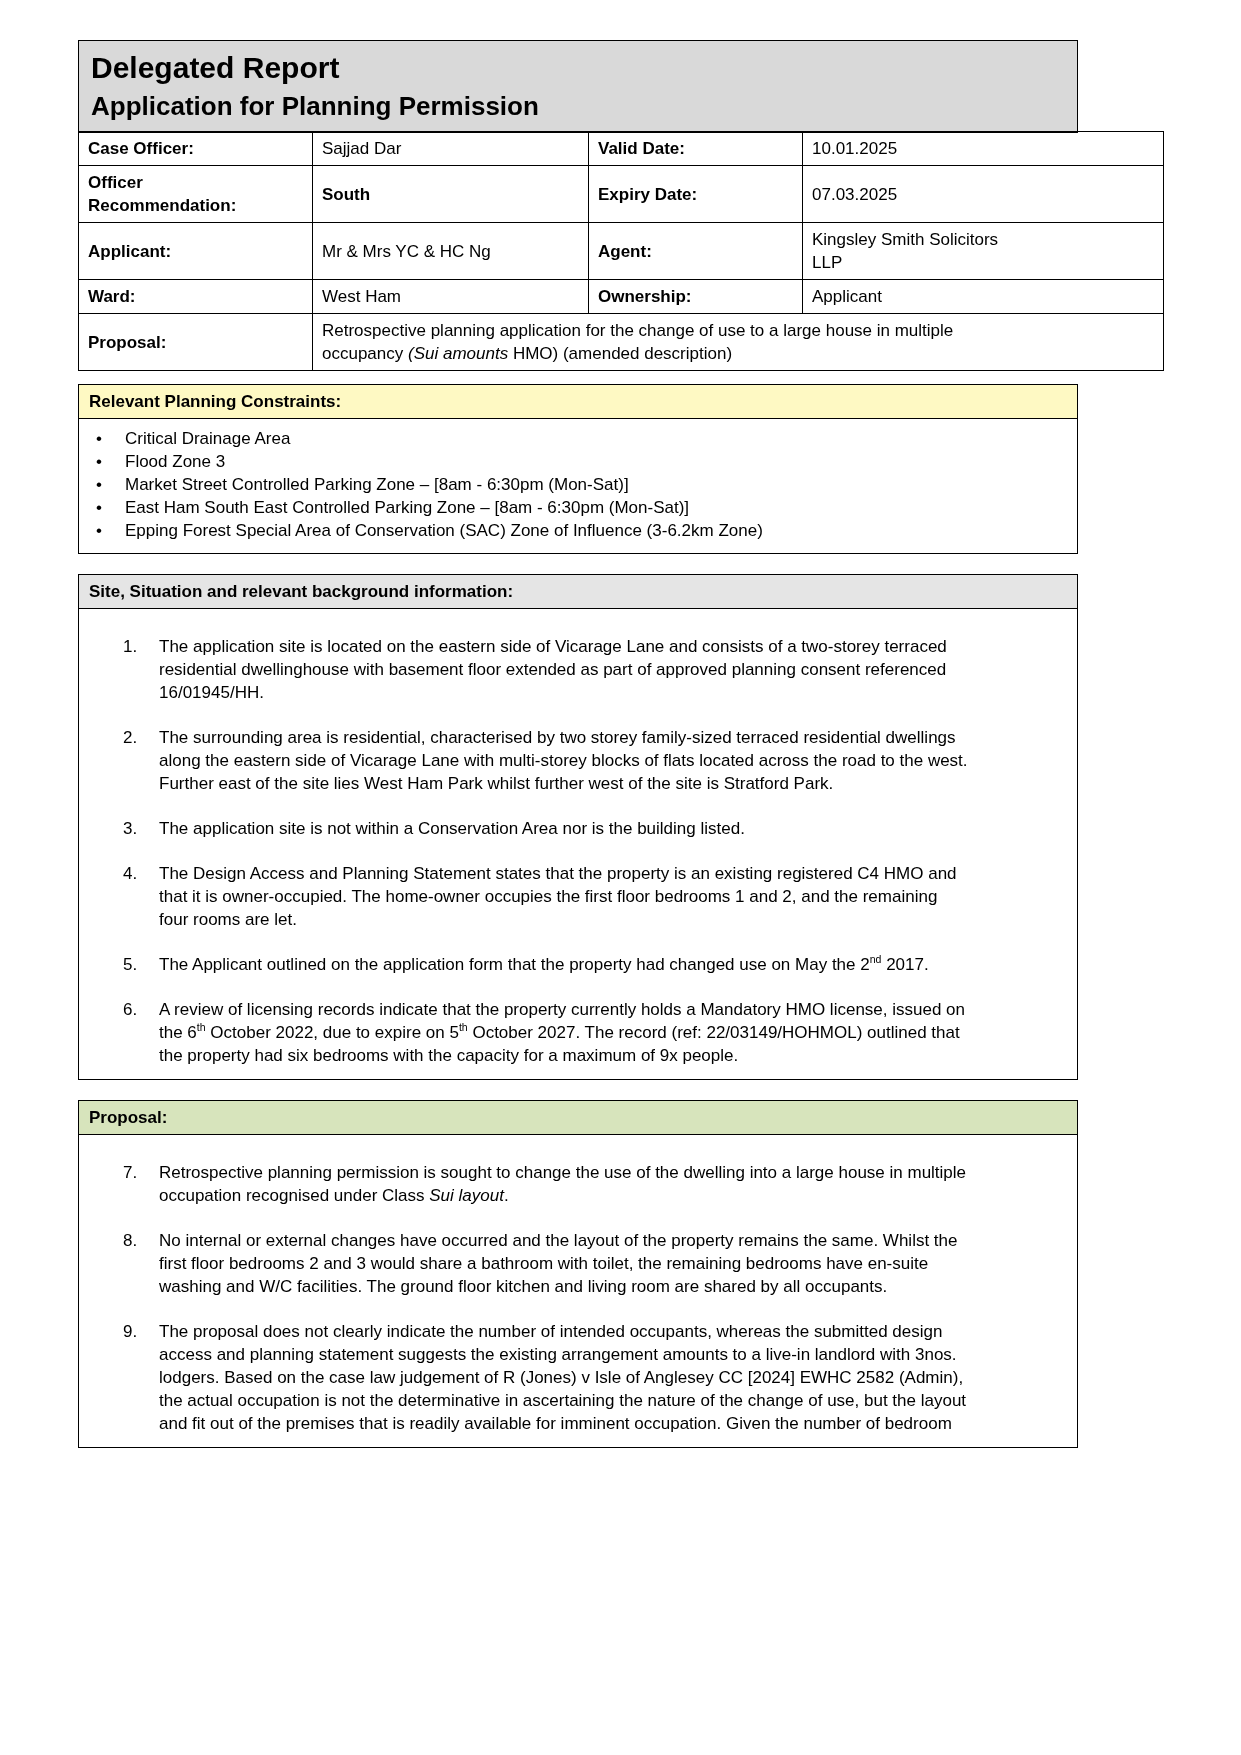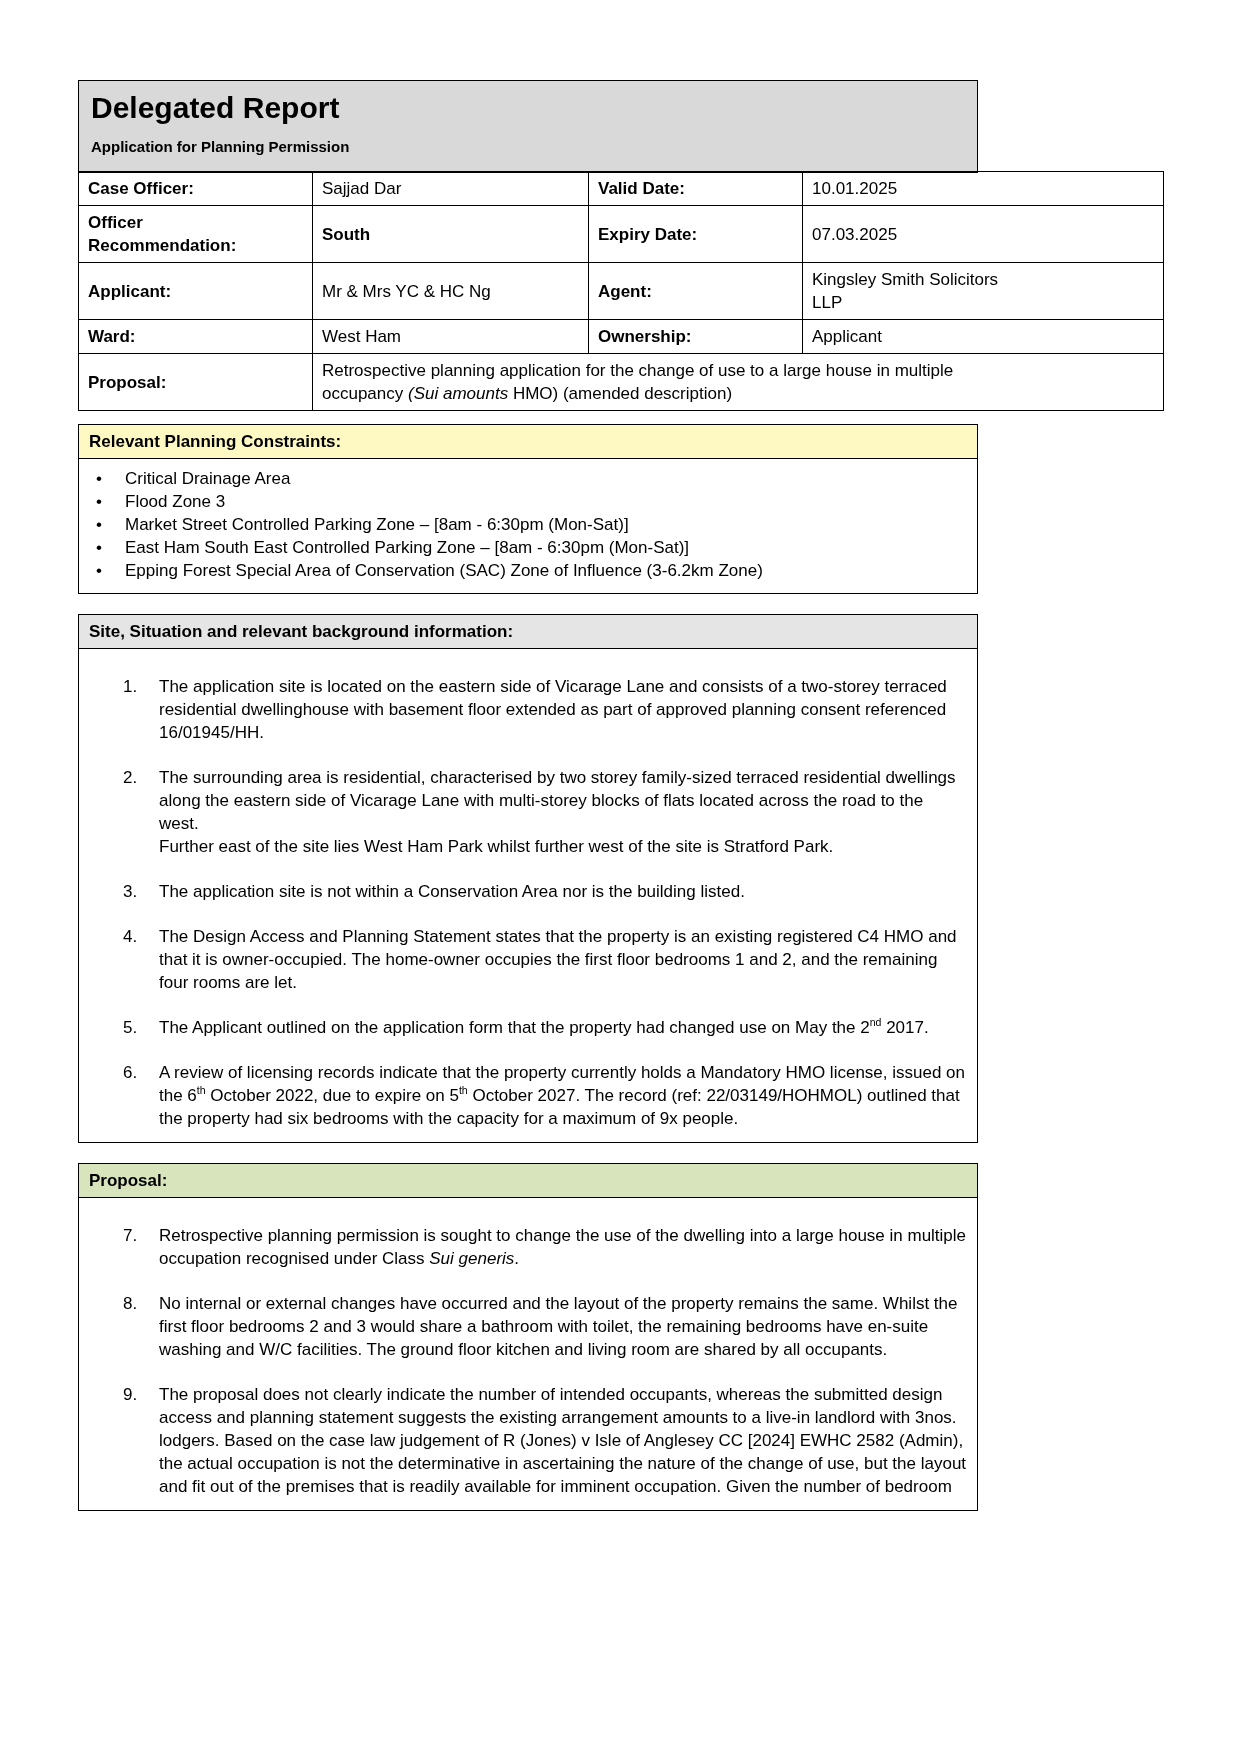--- a/index.html
+++ b/index.html
@@ -5,26 +5,26 @@
   * { box-sizing: border-box; margin: 0; padding: 0; }
   html, body { background: #ffffff; }
   body {
     width: 1241px;
     min-height: 1755px;
     color: #000;
     font-family: "Liberation Sans", "DejaVu Sans", sans-serif;
     font-size: 17px;
     line-height: 23px;
   }
-  .page { width: 900px; margin-left: 78px; padding-top: 80px; padding-bottom: 60px; }
+  .page { width: 1000px; margin-left: 78px; padding-top: 40px; padding-bottom: 60px; }
 
   
   .hdr { border: 1.6px solid #000; background: #d9d9d9; padding: 9px 12px 13px 12px; }
   .h1 { font-size: 30px; font-weight: 700; line-height: 36px; }
-  .h2 { font-size: 15px; font-weight: 700; line-height: 25px; margin-top: 8px; }
+  .h2 { font-size: 26px; font-weight: 700; line-height: 25px; margin-top: 8px; }
 
   
   table.details { width: 100%; border-collapse: collapse; table-layout: fixed; margin-top: -1.6px; }
   col.c1 { width: 234px; } col.c2 { width: 276px; } col.c3 { width: 214px; } col.c4 { width: 361px; }
   table.details td {
     border: 1.6px solid #000;
     padding: 5px 9px;
     vertical-align: middle;
     white-space: pre-line;
     overflow-wrap: break-word;
@@ -169,21 +169,21 @@
         </div>
       </div>
   </div>
 
   <div class="section">
     <div class="sec-head bg-green" style="background: rgb(215, 228, 188);">Proposal:</div>
     <div class="para-body">
         <div class="ni">
           <span class="n">7.</span>
           <div class="t">Retrospective planning permission is sought to change the use of the dwelling into a large house in multiple
-occupation recognised under Class <i>Sui generis</i>.</div>
+occupation recognised under Class <i>Sui layout</i>.</div>
         </div>
         <div class="ni">
           <span class="n">8.</span>
           <div class="t">No internal or external changes have occurred and the layout of the property remains the same. Whilst the
 first floor bedrooms 2 and 3 would share a bathroom with toilet, the remaining bedrooms have en-suite
 washing and W/C facilities. The ground floor kitchen and living room are shared by all occupants.</div>
         </div>
         <div class="ni">
           <span class="n">9.</span>
           <div class="t">The proposal does not clearly indicate the number of intended occupants, whereas the submitted design

